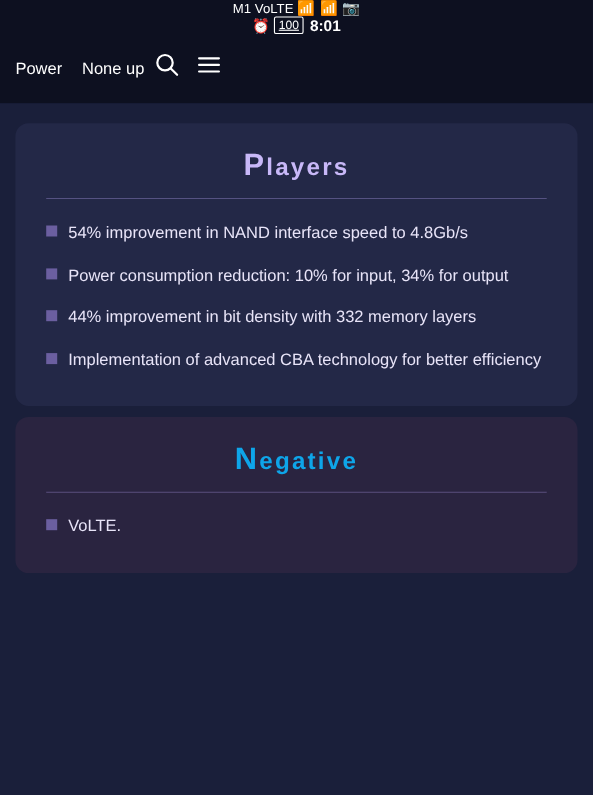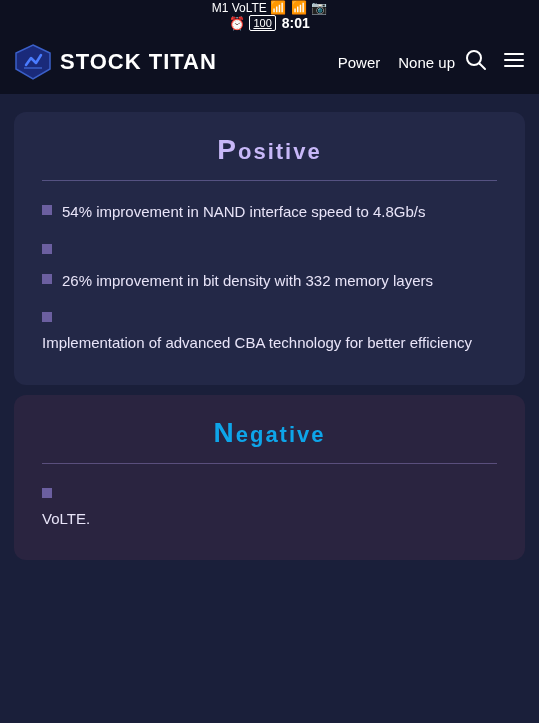--- a/index.html
+++ b/index.html
@@ -149,21 +149,20 @@
       align-items: flex-start;
       gap: 10px;
       margin-bottom: 16px;
       font-size: 15px;
       color: #e8e4f8;
       line-height: 1.5;
     }
 
     .bullet-list li:last-child {
       margin-bottom: 0;
-      flex-direction: column;
     }
 
     .bullet-square {
       width: 10px;
       height: 10px;
       min-width: 10px;
       background: #6b5fa0;
       margin-top: 4px;
     }
   </style>
@@ -179,29 +178,20 @@
     <span style="font-size:13px;">📷</span>
   </div>
   <div class="status-right">
     <span style="font-size:13px;">⏰</span>
     <span style="font-size:11px; border:1.5px solid #fff; padding:1px 3px; border-radius:2px; margin-right:2px;text-decoration:underline;">100</span>
     <span style="font-weight:600; font-size:14px;">8:01</span>
   </div>
 </div>
 
 <div class="navbar">
-  <div class="logo-area">
-
-    <svg class="logo-icon" viewBox="0 0 38 38" fill="none" xmlns="http://www.w3.org/2000/svg">
-      <polygon points="19,2 36,10 36,26 19,36 2,26 2,10" fill="#1a2a7a" stroke="#3a5fc8" stroke-width="1.5"></polygon>
-      <path d="M12 22 L17 15 L22 20 L27 12" stroke="#4a7cff" stroke-width="2.5" fill="none" stroke-linecap="round" stroke-linejoin="round"></path>
-      <path d="M10 25 L28 25" stroke="#3a5fc8" stroke-width="1.5"></path>
-    </svg>
-    <span class="logo-text">STOCK TITAN</span>
-  </div>
   <div class="nav-links">
     <span class="nav-link">Power</span>
     <span class="nav-link">None up</span>
   </div>
   <div class="nav-icons">
     <button class="nav-icon-btn">
       <svg width="22" height="22" viewBox="0 0 22 22" fill="none">
         <circle cx="9" cy="9" r="7" stroke="white" stroke-width="2"></circle>
         <line x1="14.5" y1="14.5" x2="20" y2="20" stroke="white" stroke-width="2" stroke-linecap="round"></line>
       </svg>
@@ -213,34 +203,35 @@
         <line x1="2" y1="17" x2="20" y2="17" stroke="white" stroke-width="2" stroke-linecap="round"></line>
       </svg>
     </button>
   </div>
 </div>
 
 <div class="main-content">
 
   <div class="card card-positive">
     <div class="card-title positive">
-      <span class="first-letter">P</span><span>ositive</span>
+      <span class="first-letter">P</span><span>layers</span>
     </div>
     <hr class="divider">
     <ul class="bullet-list">
     <li>
           <span class="bullet-square"></span>
           <span>54% improvement in NAND interface speed to 4.8Gb/s</span>
         </li>
         <li>
           <span class="bullet-square"></span>
+          <span>Power consumption reduction: 10% for input, 34% for output</span>
         </li>
         <li>
           <span class="bullet-square"></span>
-          <span>26% improvement in bit density with 332 memory layers</span>
+          <span>44% improvement in bit density with 332 memory layers</span>
         </li>
         <li>
           <span class="bullet-square"></span>
           <span>Implementation of advanced CBA technology for better efficiency</span>
         </li>
       </ul>
   </div>
 
   <div class="card card-negative">
     <div class="card-title negative">

